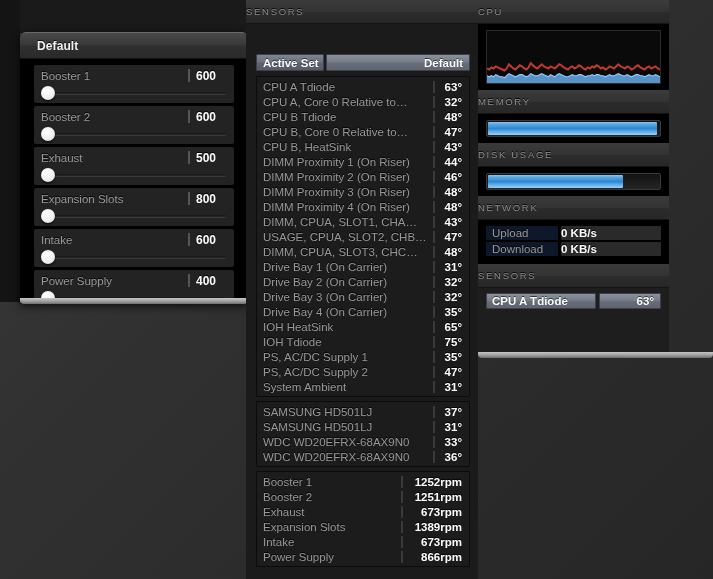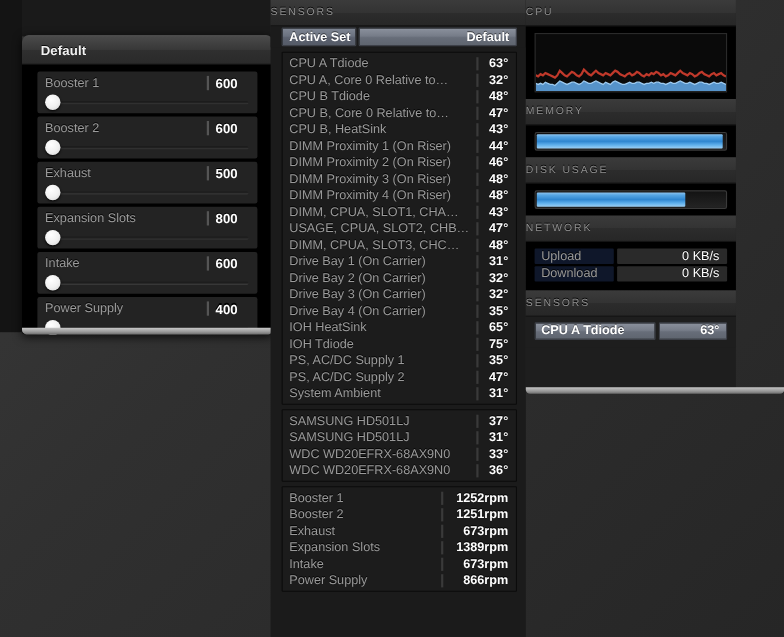--- a/index.html
+++ b/index.html
@@ -150,20 +150,21 @@
     letter-spacing: 1.7px;
     font-weight: normal;
     text-shadow: 0 -1px 0 #000;
   }
   #tabbar {
     height: 19px;
     display: flex;
     padding: 1px 8px 0 10px;
     background: #1b1b1b;
     gap: 2px;
+    margin-top: 29px;
   }
   .tab {
     height: 17px;
     display: flex;
     align-items: center;
     font-size: 11.5px;
     font-weight: bold;
     color: #ffffff;
     text-shadow: 0 -1px 0 rgba(0,0,0,.6);
     border-radius: 1px;
@@ -269,22 +270,22 @@
     font-size: 11.5px;
     padding: 1px 0 1px 6px;
     border-radius: 1px;
     text-shadow: 0 -1px 0 #000;
   }
   .kv-val {
     width: 100px;
     background: #2a2a2a;
     color: #ffffff;
     font-size: 11.5px;
-    font-weight: normal;
-    text-align: right;
+    font-weight: bold;
+    text-align: left;
     padding: 1px 7px 1px 0;
     border-radius: 1px;
     text-shadow: 0 -1px 0 #000;
   }
 
   #sensor-summary {
     display: flex;
     gap: 3px;
     padding: 5px 8px 7px 8px;
     background: #1e1e1e;

